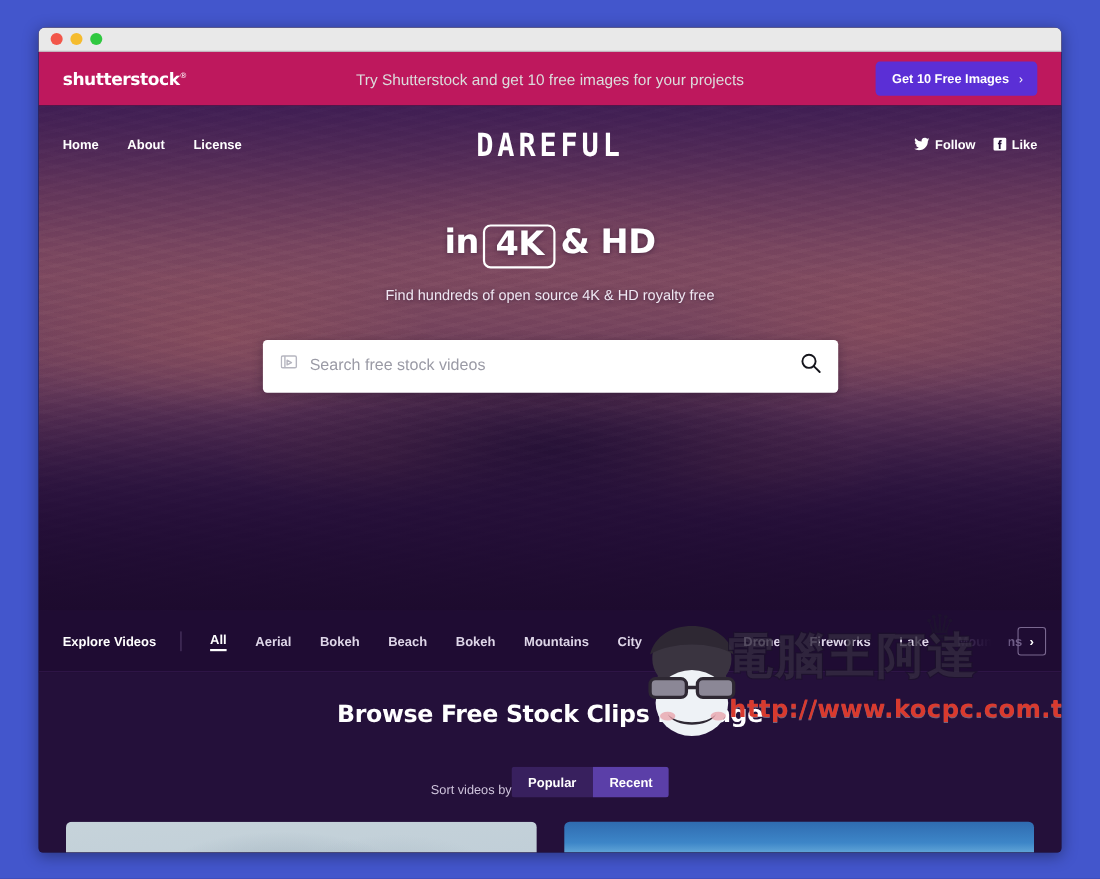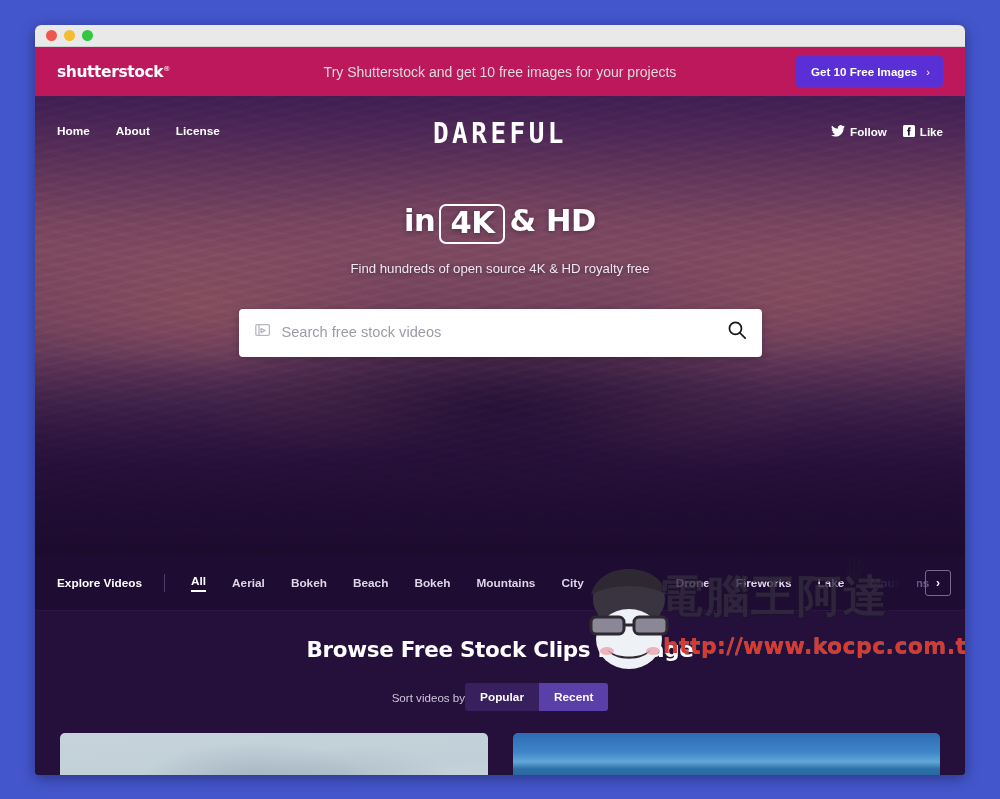--- a/index.html
+++ b/index.html
@@ -193,22 +193,22 @@
   }
 
   
   .browse { background:#24103a; padding-top:26px; height:100%; position:relative; }
   .browse-title {
     text-align:center; color:#fff;
     font-family:"DejaVu Sans", sans-serif;
     font-size:21.5px; font-weight:700; letter-spacing:-.3px;
   }
   .sortrow {
-    display:flex; align-items:center; justify-content:center;
-    margin-top:21px;
+    display:flex; align-items:flex-end; justify-content:center;
+    margin-top:35px;
   }
   .sortlabel { color:#cfc4dc; font-size:11.6px; font-weight:500; }
   .seg { display:flex; border-radius:3px; overflow:hidden; }
   .seg button {
     border:none; cursor:pointer;
     font-family:"Liberation Sans", sans-serif;
     font-size:11.8px; font-weight:700; color:#fff;
     padding:7px 15px;
   }
   .seg .s-popular { background:#38205e; }

